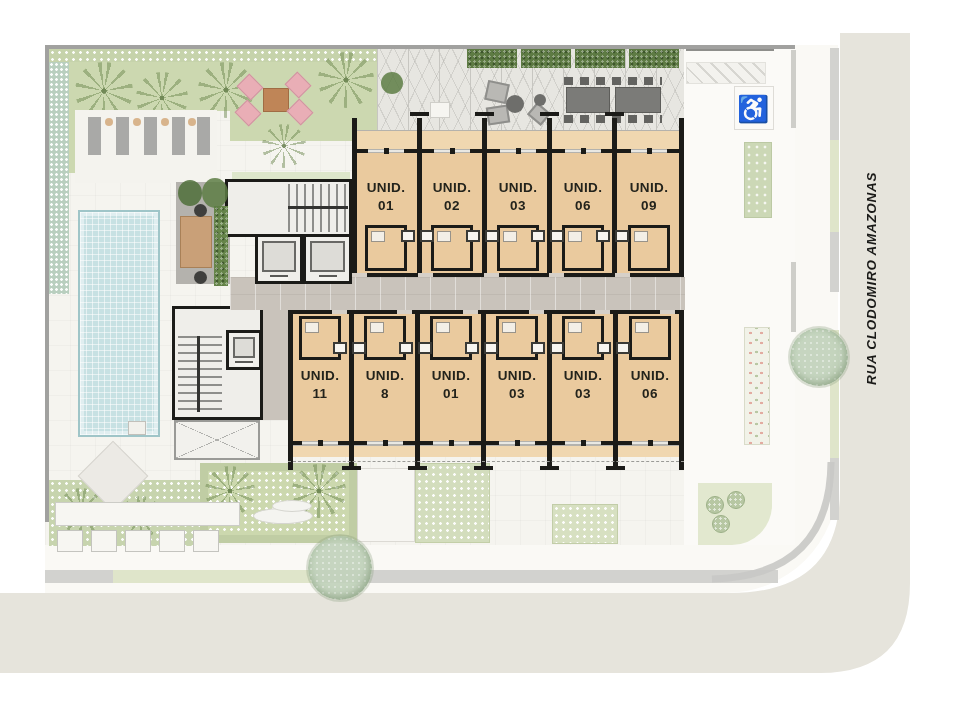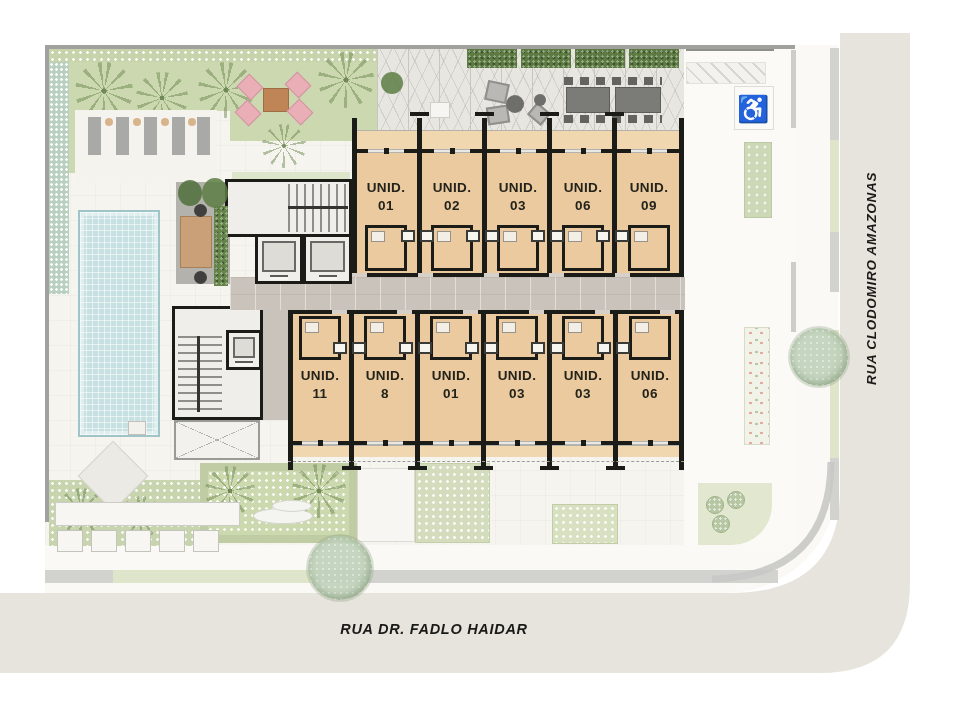--- a/index.html
+++ b/index.html
@@ -360,16 +360,15 @@
   <svg class="abs" style="left:0;top:0;z-index:4" width="975" height="713">
     <path d="M712,579 Q830,576 831,462" fill="none" stroke="#c8c8c5" stroke-width="7" opacity="0.9"></path>
   </svg>
 
   <div class="abs z6" style="left:45px;top:45px;width:750px;height:4px;background:#a1a19f"></div>
   <div class="abs z6" style="left:45px;top:45px;width:4px;height:477px;background:#a1a19f"></div>
 
   <div class="tree" style="left:308px;top:536px;width:64px;height:64px"></div>
   <div class="tree" style="left:790px;top:328px;width:58px;height:58px"></div>
 
-  <div class="street-label" style="left:314px;top:621px;width:240px;text-align:center">RUA DR. FADLO HAIDAR</div>
   <div class="street-label vtext" style="left:864px;top:190px;height:195px;font-size:13.5px">RUA CLODOMIRO AMAZONAS</div>
 
 </div>
 
 </body></html>

